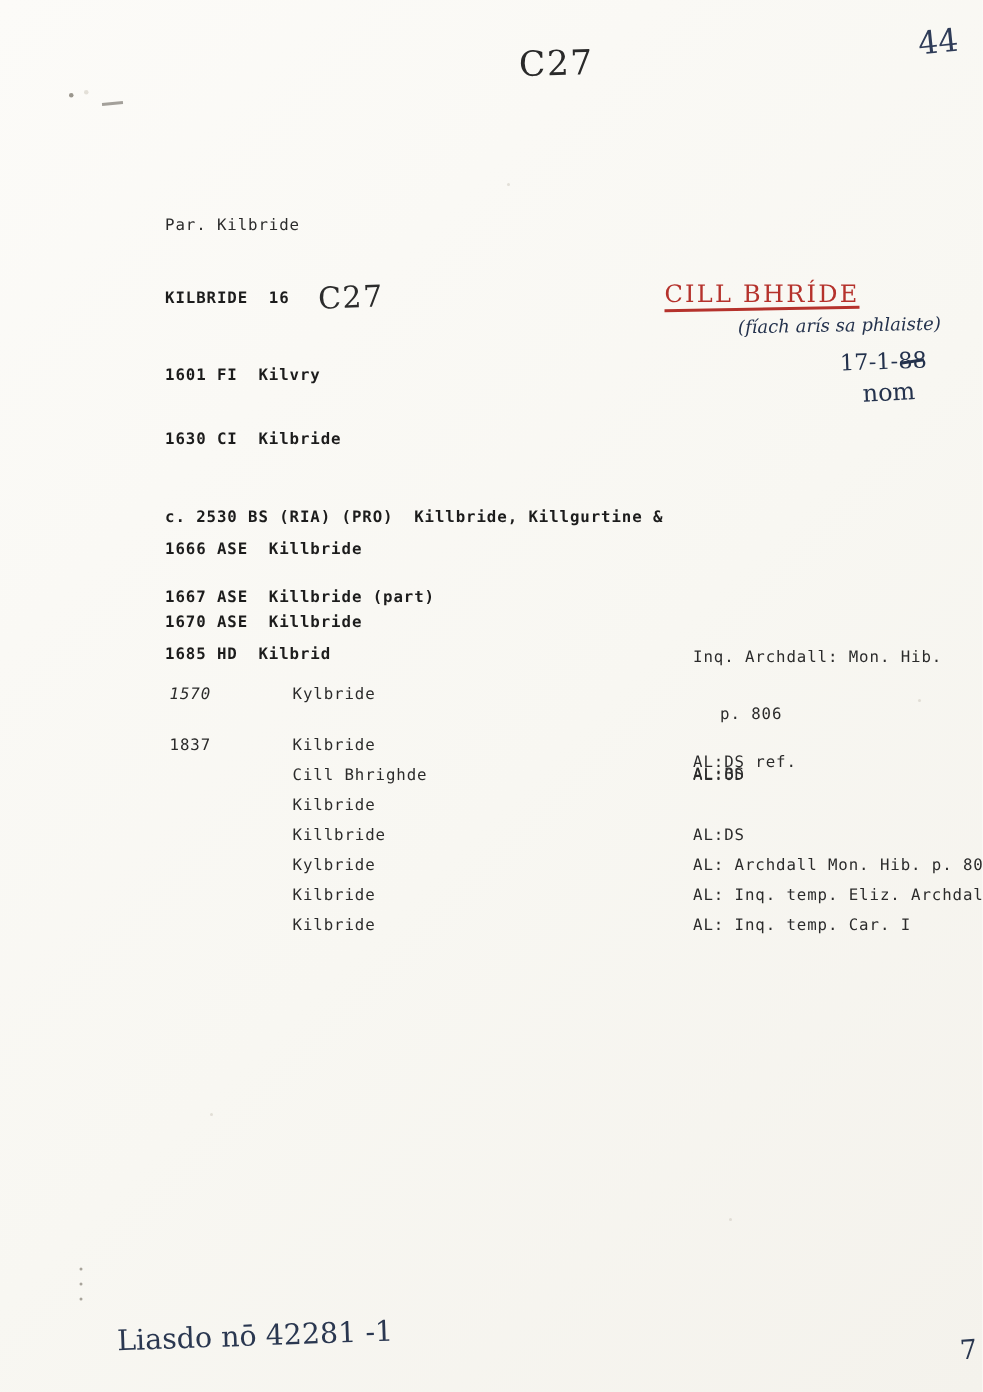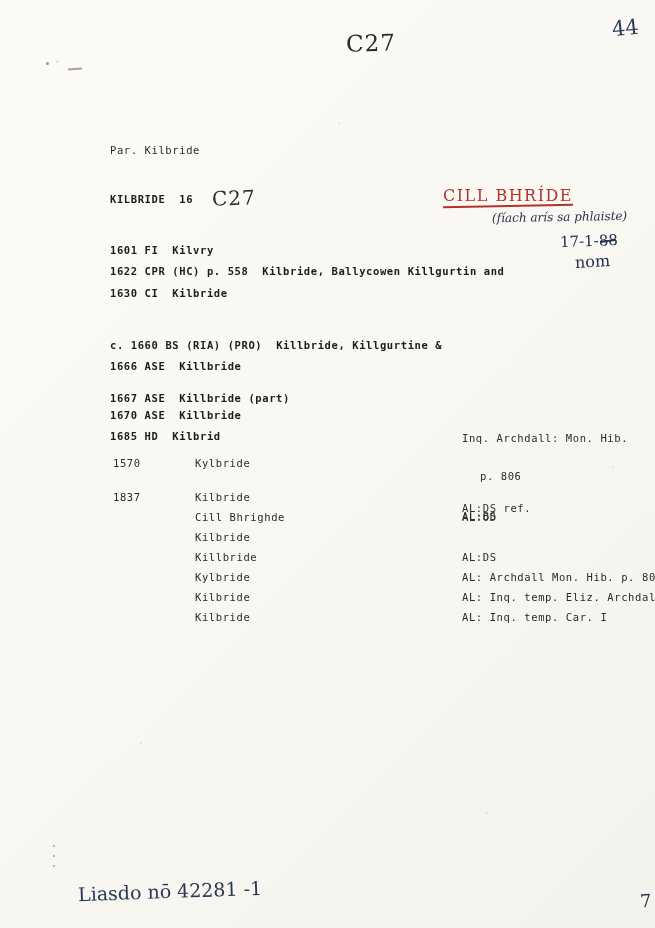--- a/index.html
+++ b/index.html
@@ -199,36 +199,35 @@
 
   <div class="hand" id="cill-bhride">CILL BHRÍDE</div>
   <div id="cill-underline"></div>
   <div class="hand" id="fiach-note">(fíach arís sa phlaiste)</div>
   <div class="hand" id="hand-date">17-1-88</div>
   <div id="hand-date-strike"></div>
   <div class="hand" id="hand-nom">nom</div>
 
   <div class="typed col-left bold" style="top:244px;"><span>1601</span> <span>FI</span>  <span>Kilvry</span></div>
 
-  <div class="typed col-left bold" style="top:265px;"><span>1622</span> <span>CPR (HC) p. 558</span>  <span>Kilbride, Ballycowen Killgurtin and</span></div>
 
   <div class="typed col-left bold" style="top:287px;"><span>1630</span> <span>CI</span>  <span>Kilbride</span></div>
 
 
-  <div class="typed col-left bold" style="top:339px;"><span>c. 1660</span> <span>BS (RIA) (PRO)</span>  <span>Killbride, Killgurtine &amp;</span></div>
+  <div class="typed col-left bold" style="top:339px;"><span>c. 2530</span> <span>BS (RIA) (PRO)</span>  <span>Killbride, Killgurtine &amp;</span></div>
 
   <div class="typed col-left bold" style="top:360px;"><span>1666</span> <span>ASE</span>  <span>Killbride</span></div>
 
   <div class="typed col-left bold" style="top:392px;"><span>1667</span> <span>ASE</span>  <span>Killbride (part)</span></div>
 
   <div class="typed col-left bold" style="top:409px;"><span>1670</span> <span>ASE</span>  <span>Killbride</span></div>
 
   <div class="typed col-left bold" style="top:430px;"><span>1685</span> <span>HD</span>  <span>Kilbrid</span></div>
 
-  <div class="typed" style="left:113px;top:457px;">1570</div>
+  <div class="typed" style="left:113px;top:457px;font-style:italic;">1570</div>
   <div class="typed col-mid" style="top:457px;">Kylbride</div>
   <div class="typed col-right" style="top:432px;">Inq. Archdall: Mon. Hib.</div>
 
   <div class="typed" style="left:480px;top:470px;">p. 806</div>
 
   <div class="typed" style="left:113px;top:491px;">1837</div>
   <div class="typed col-mid" style="top:491px;">Kilbride</div>
   <div class="typed col-right" style="top:510px;">AL:BS</div>
 
   <div class="typed col-mid" style="top:511px;">Cill Bhrighde</div>

